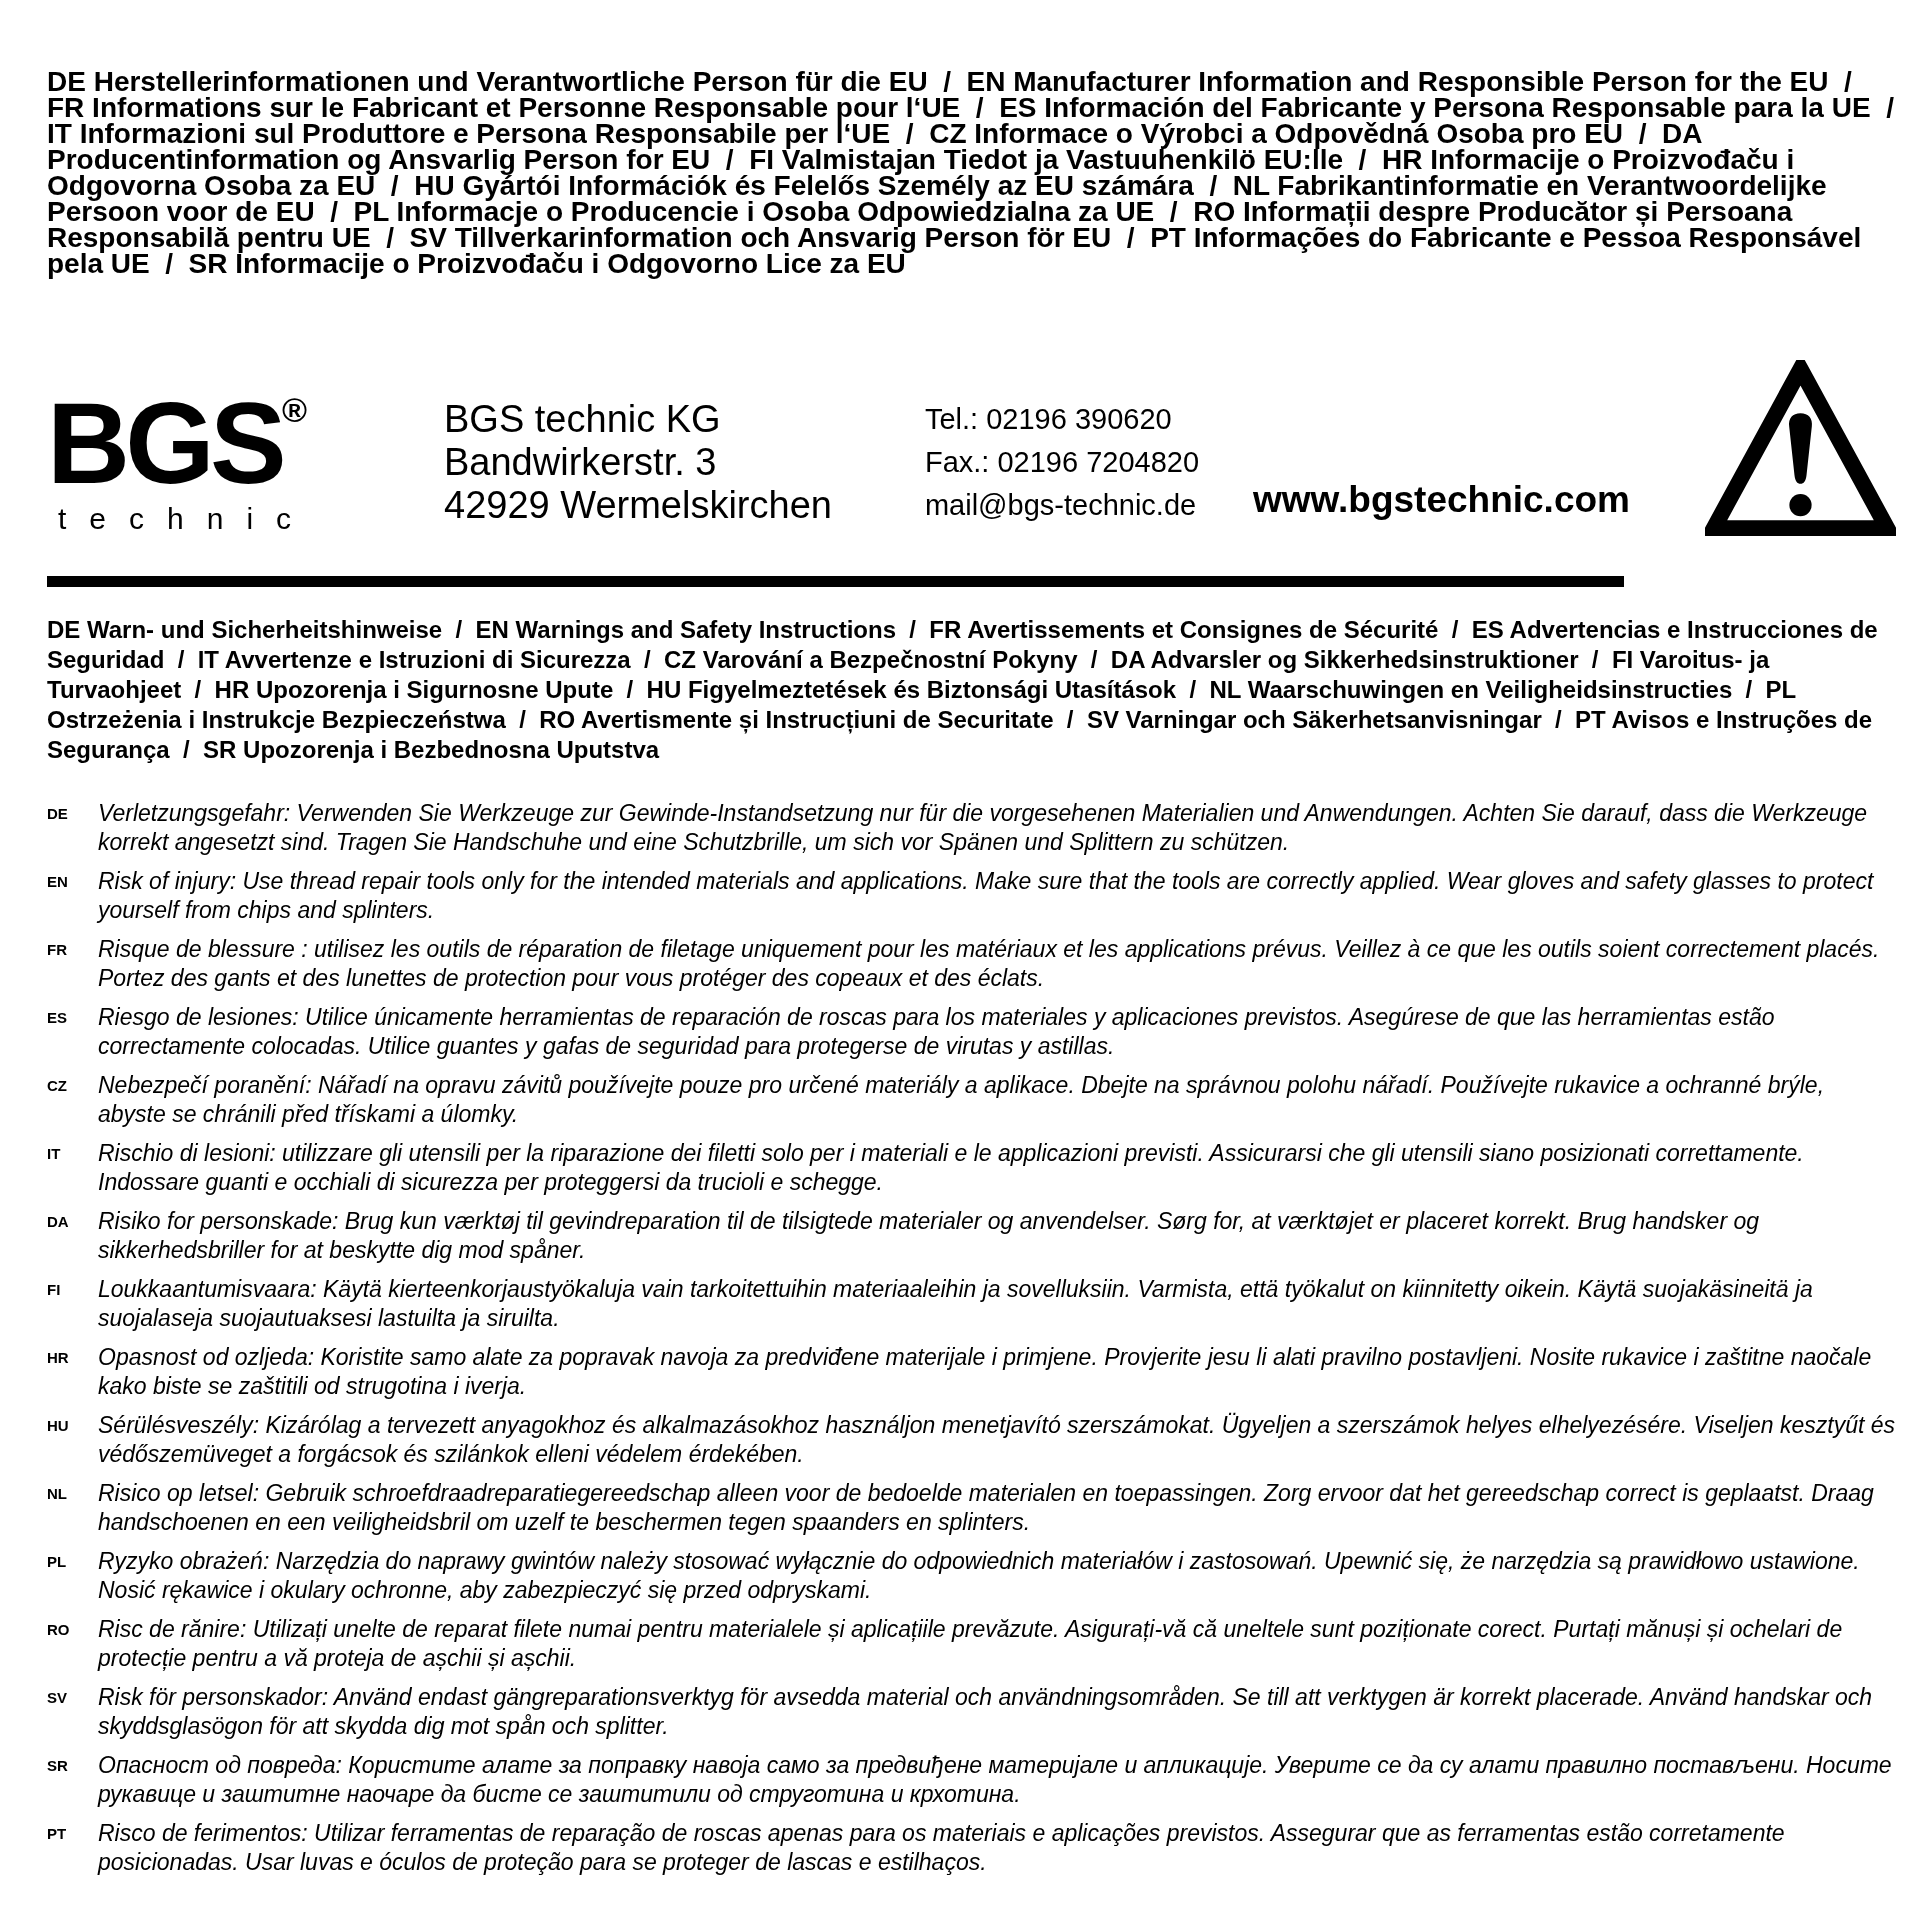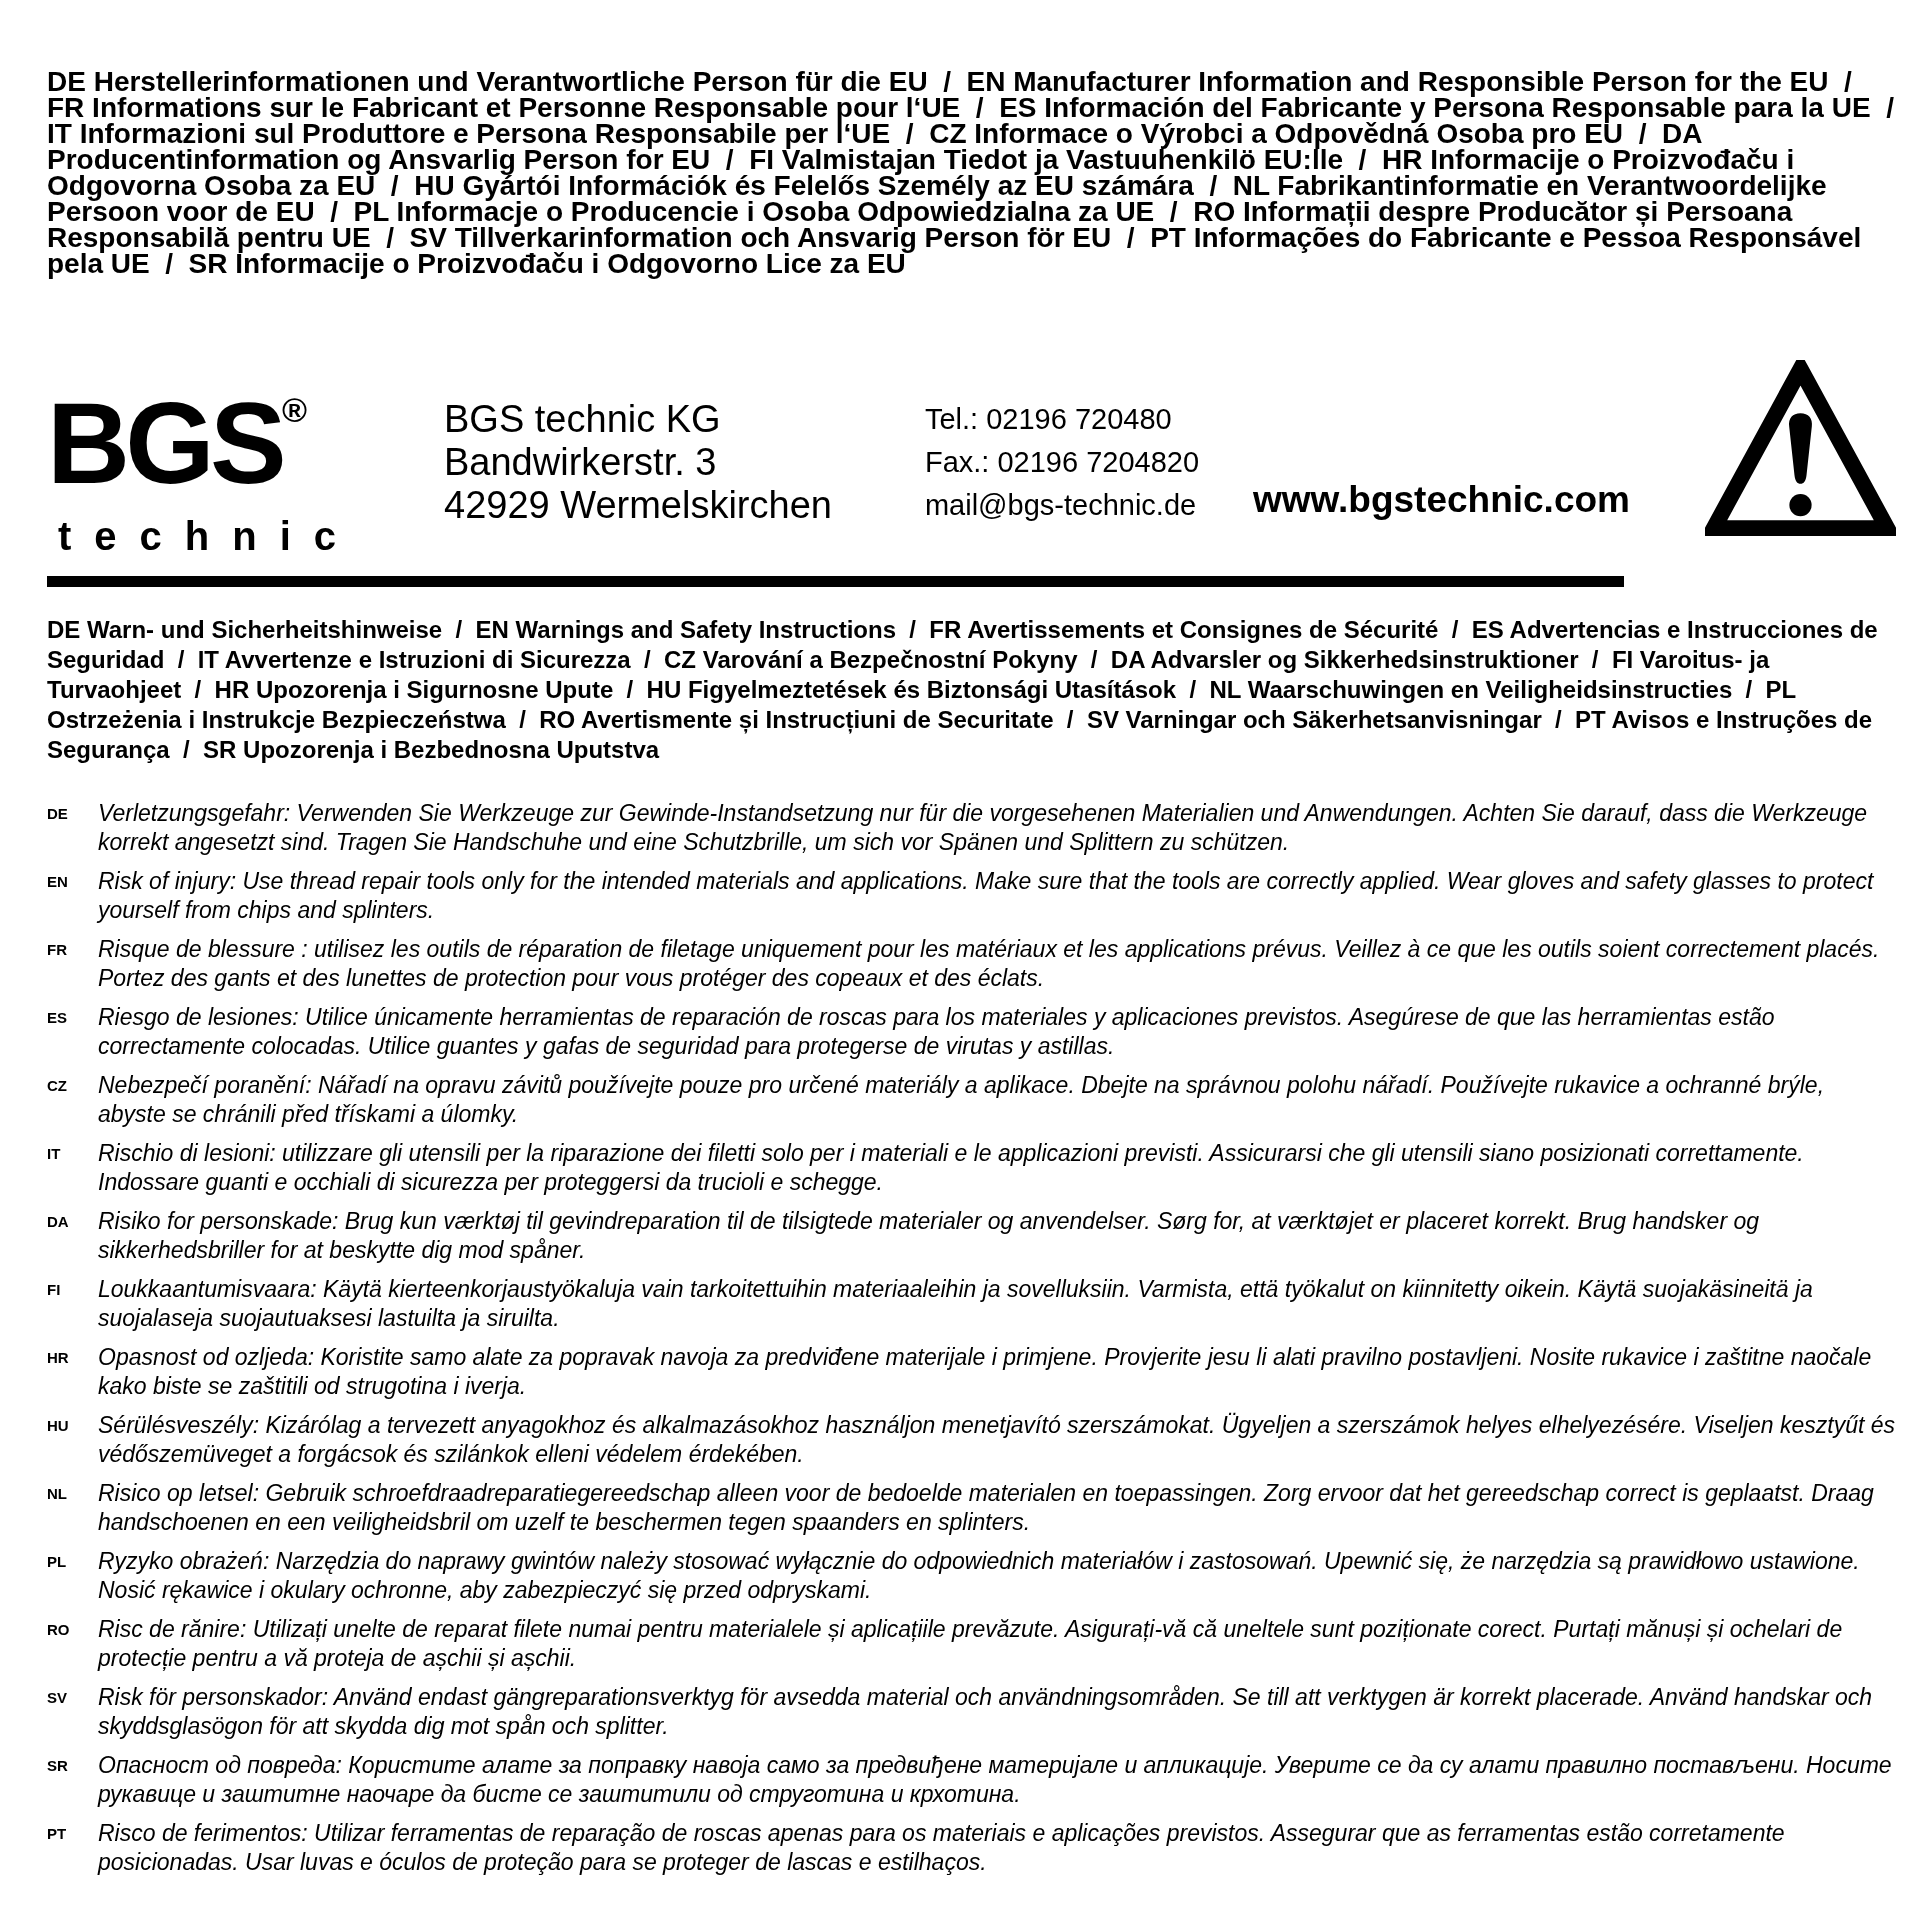--- a/index.html
+++ b/index.html
@@ -48,24 +48,24 @@
     font-weight: bold;
     letter-spacing: -4.7px;
     white-space: nowrap;
   }
   .logo-mark .reg {
     font-size: 34px;
     letter-spacing: 0;
     vertical-align: 61px;
   }
   .logo-sub {
-    margin-top: 25px;
+    margin-top: 13px;
     margin-left: 11px;
-    font-size: 40px;
-    font-weight: bold;
+    font-size: 30px;
+    font-weight: normal;
     letter-spacing: 23px;
     white-space: nowrap;
   }
   .addr-col {
     margin-left: 62px;
     margin-top: 34px;
     font-size: 38px;
     line-height: 43px;
     white-space: nowrap;
   }
@@ -130,21 +130,21 @@
       <div class="logo-sub">technic</div>
     </div>
 
     <div class="addr-col">
       <div>BGS technic KG</div>
       <div>Bandwirkerstr. 3</div>
       <div>42929 Wermelskirchen</div>
     </div>
 
     <div class="contact-col">
-      <div>Tel.: 02196 720480</div>
+      <div>Tel.: 02196 390620</div>
       <div>Fax.: 02196 7204820</div>
       <div>mail@bgs-technic.de</div>
     </div>
 
     <div class="site">www.bgstechnic.com</div>
 
     <div class="triangle-wrap">
       <svg width="191" height="177" viewBox="0 0 108 100" xmlns="http://www.w3.org/2000/svg" aria-hidden="true">
         <path d="M54 5 L103 95 L5 95 Z" fill="none" stroke="#000" stroke-width="9" stroke-linejoin="miter"></path>
         <path d="M54 30 c4.5 0 7 2.8 6.4 7.6 l-3 27.5 c-0.35 3.2 -1.6 4.9 -3.4 4.9 s-3.05 -1.7 -3.4 -4.9 l-3 -27.5 C47 32.8 49.5 30 54 30 z" fill="#000"></path>

